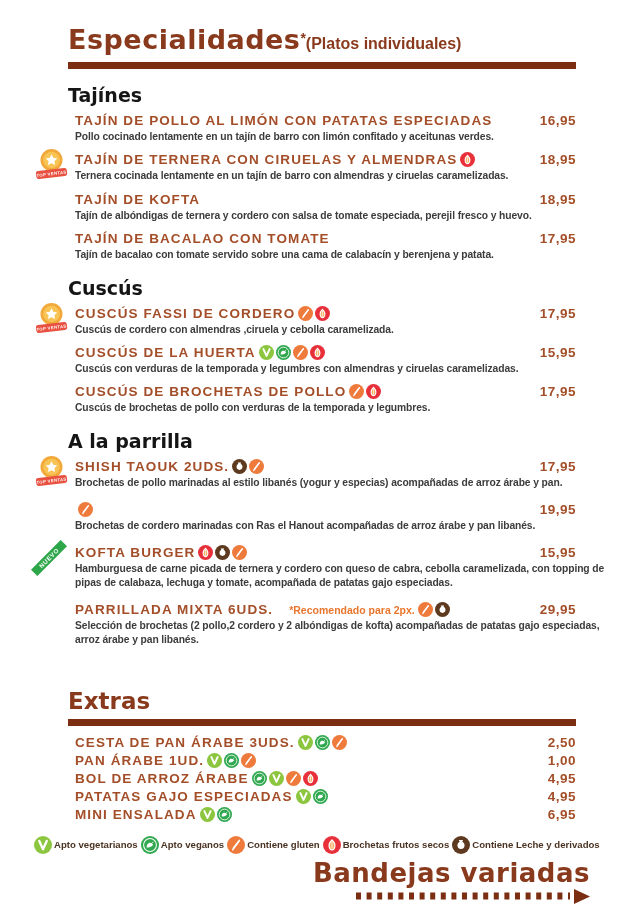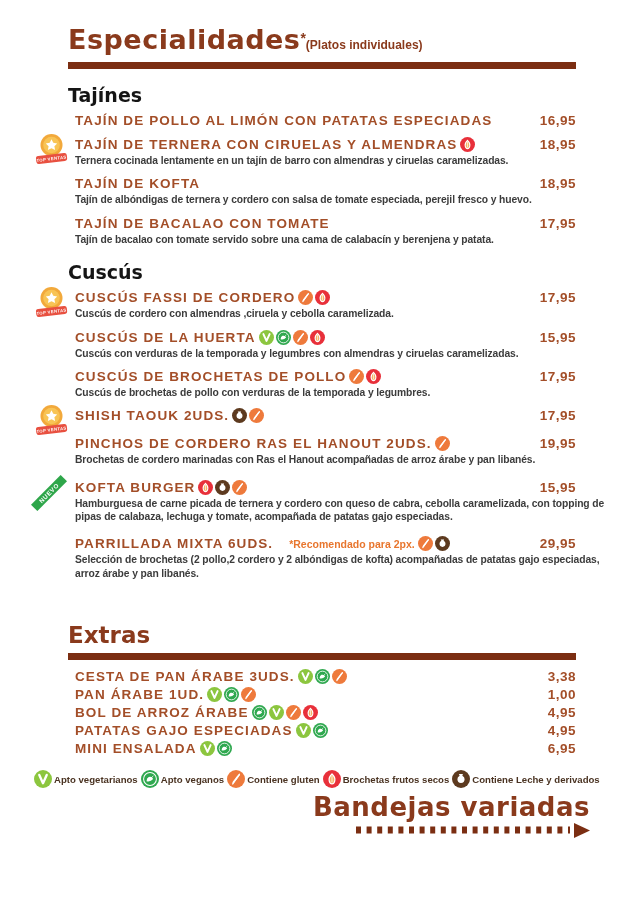--- a/index.html
+++ b/index.html
@@ -6,21 +6,21 @@
   body{
     width:640px;height:905px;background:#fff;overflow:hidden;
     font-family:"Liberation Sans",sans-serif;
     -webkit-font-smoothing:antialiased;
   }
   .page{padding:24px 32px 0 68px;position:relative;}
   
   .hdr{color:var(--c-heading,#8A3A1C);}
   .hdr .t{font-size:27px;font-weight:bold;letter-spacing:.5px;font-family:"DejaVu Sans",sans-serif;}
   .hdr .ast{font-size:14px;vertical-align:super;font-weight:bold;}
-  .hdr .sub{font-size:12px;font-weight:bold;}
+  .hdr .sub{font-size:16px;font-weight:bold;}
   .rule{height:7px;background:var(--c-brand,#7B2E12);margin:7px 0 0 0;width:508px;}
   
   h2{font-family:"DejaVu Sans",sans-serif;font-weight:600;margin:0;}
   .sec-dark h2{font-size:19px;color:#151515;margin:15px 0 7px 0;}
   .sec-brown h2{font-size:23px;color:var(--c-heading,#8A3A1C);margin:42px 0 0 0;}
   .sec-brown .rule{margin:5px 0 9px 0;}
   
   .item{position:relative;margin:0 0 9px 7px;}
   .sec-parrilla .item{margin-bottom:13px;}
   .compact .item{margin-bottom:3px;}
@@ -58,20 +58,21 @@
   <div class="rule"></div>
 
   <div id="menu-root">
       <section class="sec-dark">
         <h2>Tajínes</h2>
         <div class="item">
           <div class="row">
             <span class="dname">TAJÍN DE POLLO AL LIMÓN CON PATATAS ESPECIADAS</span>
             <span class="price">16,95</span>
           </div>
+          <div class="desc">Pollo cocinado lentamente en un tajín de barro con limón confitado y aceitunas verdes.</div>
         </div>
         <div class="item">
           <div class="badge badge-top">
             <svg viewBox="0 0 37 33">
               <circle cx="18.5" cy="12" r="11" fill="#F2A93B"></circle>
               <circle cx="18.5" cy="12" r="8.3" fill="#F8C455"></circle>
               <path d="M18.5 6.3 l1.8 3.5 3.9 .6 -2.8 2.8 .7 3.9 -3.6 -1.9 -3.6 1.9 .7 -3.9 -2.8 -2.8 3.9 -.6 Z" fill="#fff"></path>
               <g transform="rotate(-7 18.5 25)">
                 <rect x="3" y="21.5" width="31" height="8" rx="2.5" fill="#E85040"></rect>
                 <text x="18.5" y="27.2" font-size="4.2" font-weight="bold" fill="#fff" text-anchor="middle" letter-spacing="0.4">TOP VENTAS</text>
@@ -217,20 +218,21 @@
                   <path d="M8 5.2 L8 11" stroke="#fff" stroke-width="0.7"></path>
                 </svg>
               </span>
             </span>
             <span class="price">17,95</span>
           </div>
           <div class="desc">Cuscús de brochetas de pollo con verduras de la temporada y legumbres.</div>
         </div>
       </section>
       <section class="sec-dark sec-parrilla">
+        <h2>A la parrilla</h2>
         <div class="item">
           <div class="badge badge-top">
             <svg viewBox="0 0 37 33">
               <circle cx="18.5" cy="12" r="11" fill="#F2A93B"></circle>
               <circle cx="18.5" cy="12" r="8.3" fill="#F8C455"></circle>
               <path d="M18.5 6.3 l1.8 3.5 3.9 .6 -2.8 2.8 .7 3.9 -3.6 -1.9 -3.6 1.9 .7 -3.9 -2.8 -2.8 3.9 -.6 Z" fill="#fff"></path>
               <g transform="rotate(-7 18.5 25)">
                 <rect x="3" y="21.5" width="31" height="8" rx="2.5" fill="#E85040"></rect>
                 <text x="18.5" y="27.2" font-size="4.2" font-weight="bold" fill="#fff" text-anchor="middle" letter-spacing="0.4">TOP VENTAS</text>
               </g>
@@ -254,24 +256,24 @@
                     <ellipse cx="7.2" cy="8.9" rx="1.6" ry="0.8" transform="rotate(-54 7.2 8.9)"></ellipse>
                     <ellipse cx="8.4" cy="7.3" rx="1.6" ry="0.8" transform="rotate(-54 8.4 7.3)"></ellipse>
                     <ellipse cx="9.6" cy="5.7" rx="1.5" ry="0.75" transform="rotate(-54 9.6 5.7)"></ellipse>
                     <ellipse cx="10.7" cy="4.3" rx="1.3" ry="0.65" transform="rotate(-54 10.7 4.3)"></ellipse>
                   </g>
                 </svg>
               </span>
             </span>
             <span class="price">17,95</span>
           </div>
-        </div>
-        <div class="item">
-          <div class="row">
-            <span class="dname">PINCHOS DE CORDERO RAS EL HANOUT 2UDS.</span>
+          <div class="desc">Brochetas de pollo marinadas al estilo libanés (yogur y especias) acompañadas de arroz árabe y pan.</div>
+        </div>
+        <div class="item">
+          <div class="row">
             <span class="icons">
               <span class="ic">
                 <svg viewBox="0 0 16 16">
                   <circle cx="8" cy="8" r="8" fill="#EE7A3C"></circle>
                   <path d="M5.1 12.4 L11 4.2" stroke="#fff" stroke-width="1.2" stroke-linecap="round"></path>
                   <g fill="#fff">
                     <ellipse cx="6" cy="10.5" rx="1.6" ry="0.8" transform="rotate(-54 6 10.5)"></ellipse>
                     <ellipse cx="7.2" cy="8.9" rx="1.6" ry="0.8" transform="rotate(-54 7.2 8.9)"></ellipse>
                     <ellipse cx="8.4" cy="7.3" rx="1.6" ry="0.8" transform="rotate(-54 8.4 7.3)"></ellipse>
                     <ellipse cx="9.6" cy="5.7" rx="1.5" ry="0.75" transform="rotate(-54 9.6 5.7)"></ellipse>
@@ -385,21 +387,21 @@
                   <g fill="#fff">
                     <ellipse cx="6" cy="10.5" rx="1.6" ry="0.8" transform="rotate(-54 6 10.5)"></ellipse>
                     <ellipse cx="7.2" cy="8.9" rx="1.6" ry="0.8" transform="rotate(-54 7.2 8.9)"></ellipse>
                     <ellipse cx="8.4" cy="7.3" rx="1.6" ry="0.8" transform="rotate(-54 8.4 7.3)"></ellipse>
                     <ellipse cx="9.6" cy="5.7" rx="1.5" ry="0.75" transform="rotate(-54 9.6 5.7)"></ellipse>
                     <ellipse cx="10.7" cy="4.3" rx="1.3" ry="0.65" transform="rotate(-54 10.7 4.3)"></ellipse>
                   </g>
                 </svg>
               </span>
             </span>
-            <span class="price">3,38</span>
+            <span class="price">2,50</span>
           </div>
         </div>
         <div class="item">
           <div class="row">
             <span class="dname">PAN ÁRABE 1UD.</span>
             <span class="icons">
               <span class="ic">
                 <svg viewBox="0 0 16 16">
                   <circle cx="8" cy="8" r="8" fill="#8CC63F"></circle>
                   <path d="M4.7 4.4 L8 11.7 L11.3 4.4" fill="none" stroke="#fff" stroke-width="2.1" stroke-linecap="round" stroke-linejoin="round"></path>

